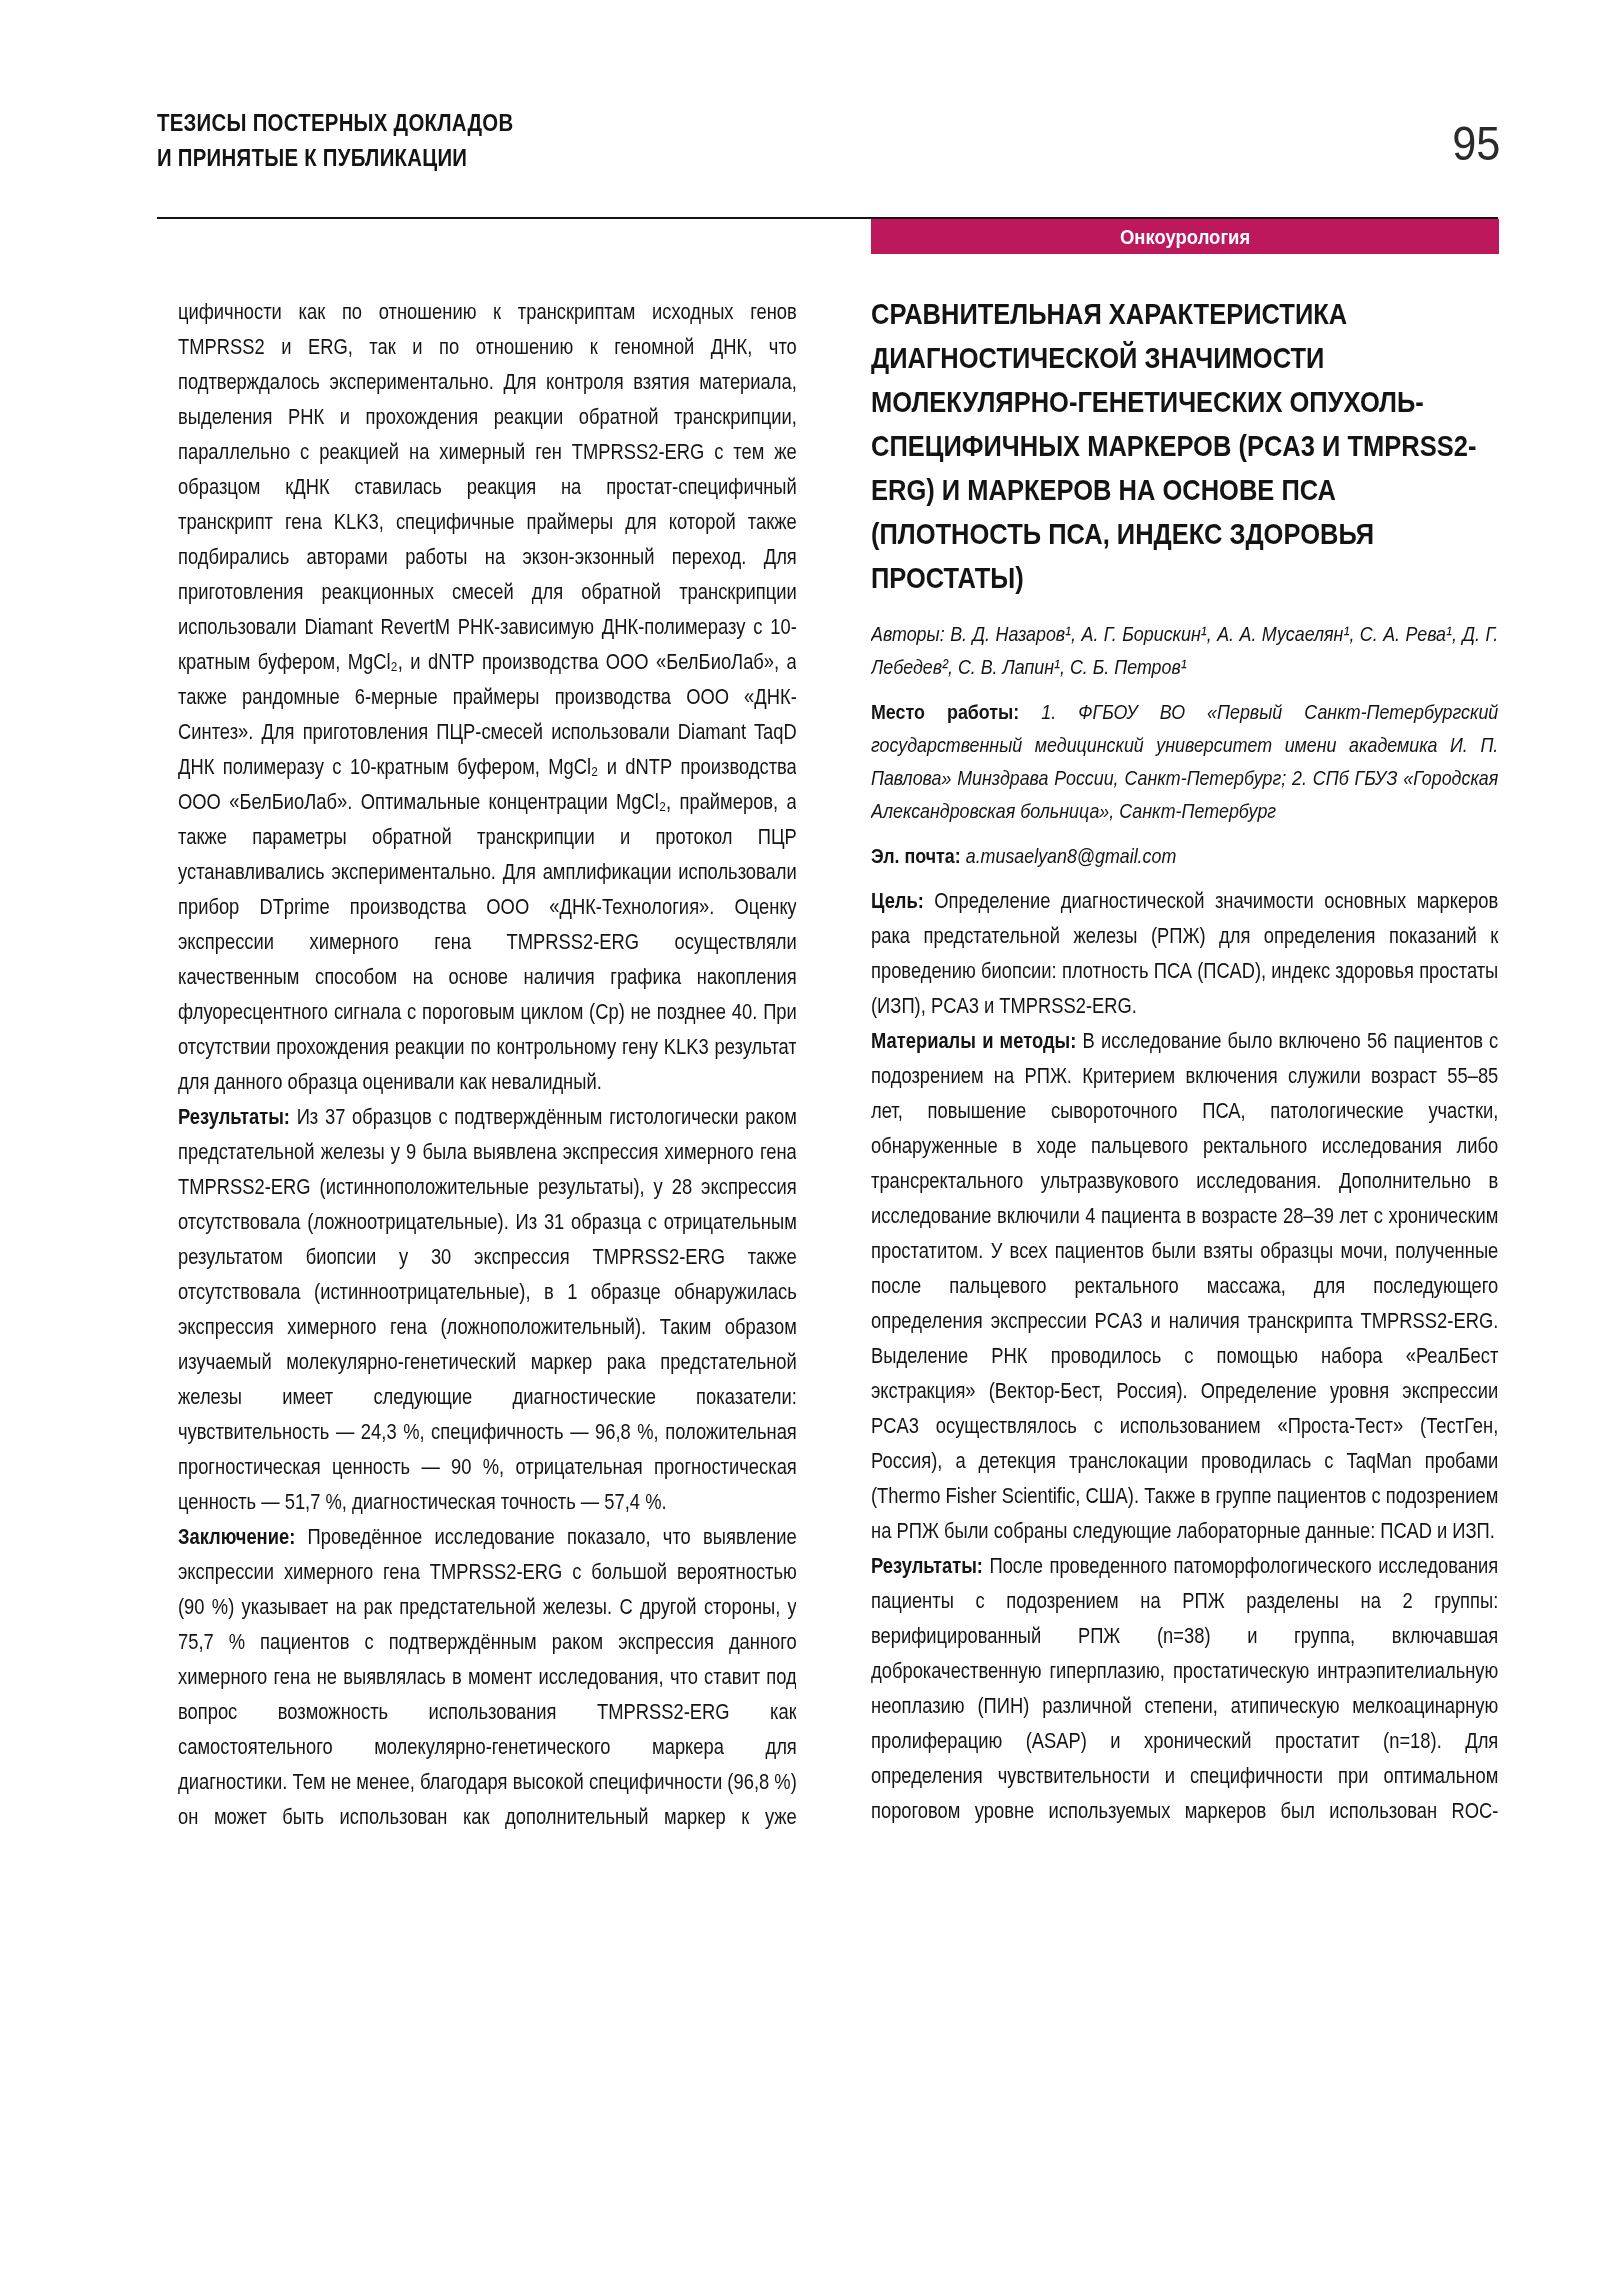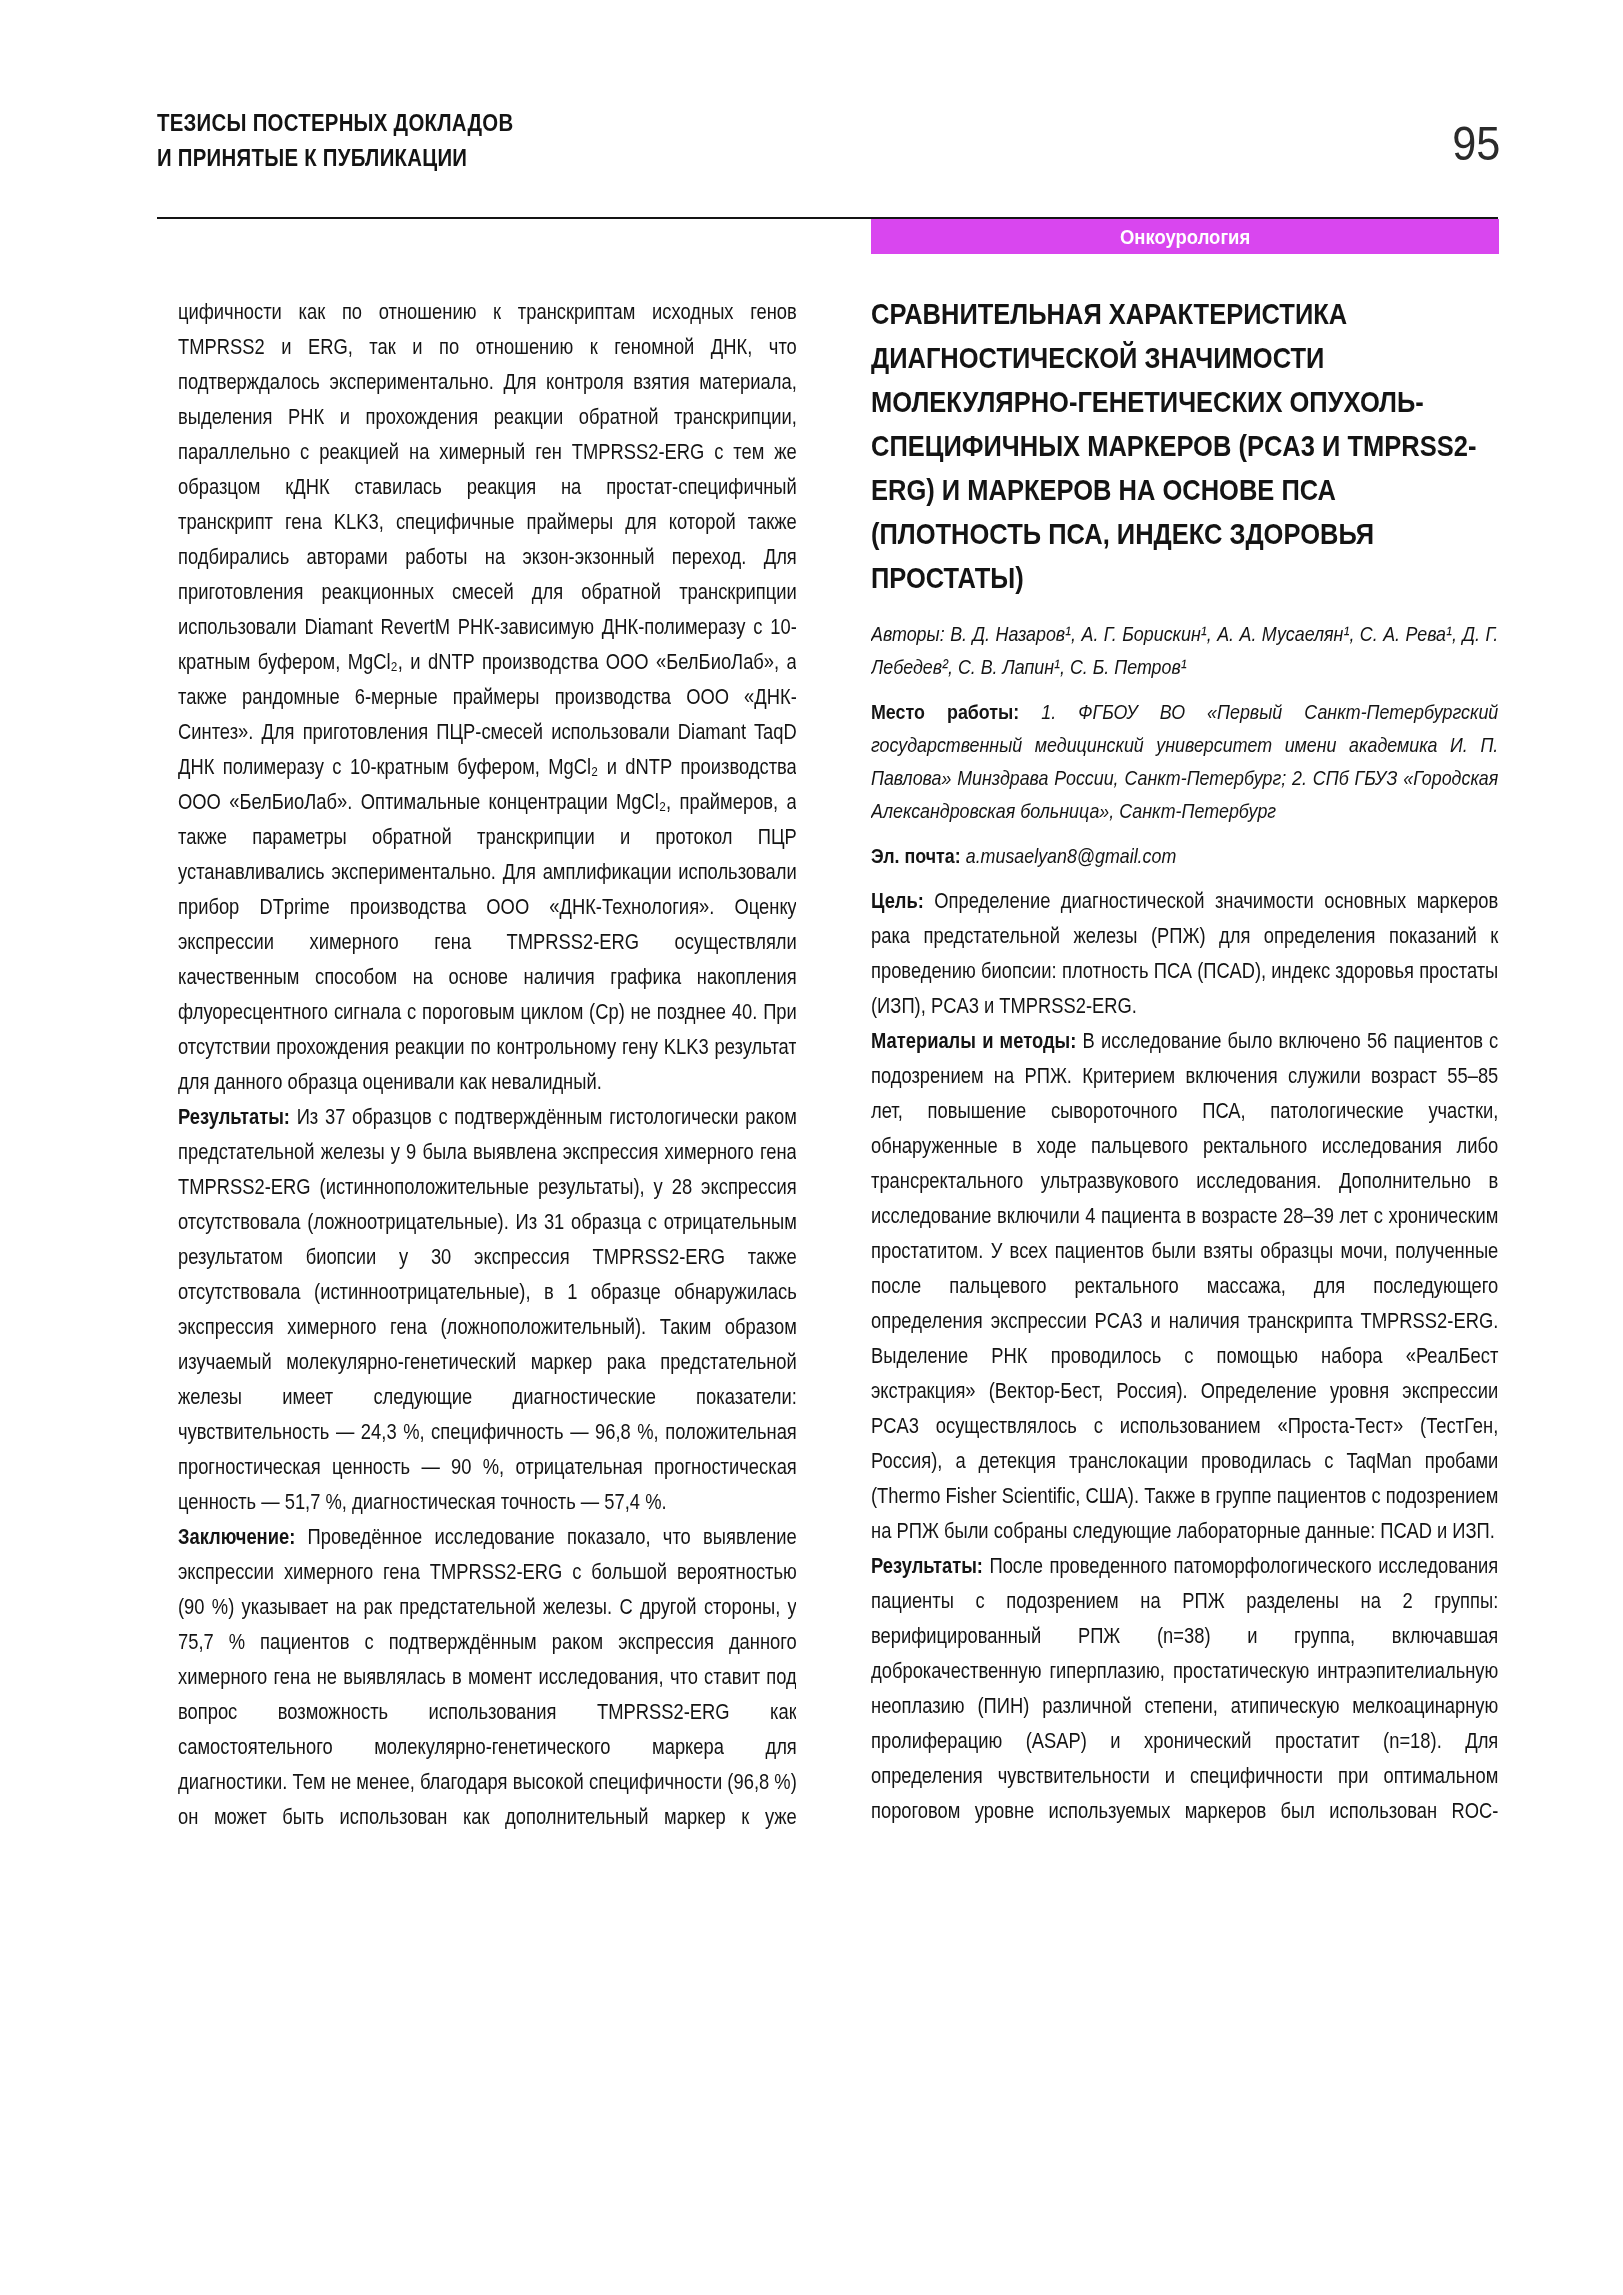--- a/index.html
+++ b/index.html
@@ -20,21 +20,21 @@
     letter-spacing:0.3px;text-transform:uppercase;
   }
   .page-number{
     position:absolute;right:123px;top:116px;
     font-size:48px;font-weight:400;color:#2b2b2b;
     transform:scaleX(0.9);transform-origin:100% 0;
   }
   .rule{position:absolute;left:157px;top:217px;width:1341px;height:2px;background:#141414;}
   .banner{
     position:absolute;left:871px;top:219px;width:628px;height:35px;
-    background:#d946ef;color:#fff;
+    background:#be185d;color:#fff;
     display:flex;align-items:center;justify-content:center;
   }
   .banner span{
     display:inline-block;font-size:21px;font-weight:700;
     transform:scaleX(0.88);
   }
 
   .col{position:absolute;top:294px;overflow:hidden;}
   .col-left{left:157px;width:618px;height:1885px;margin-left:21px;}
   .col-right{left:871px;top:292px;width:628px;height:1924px;}

